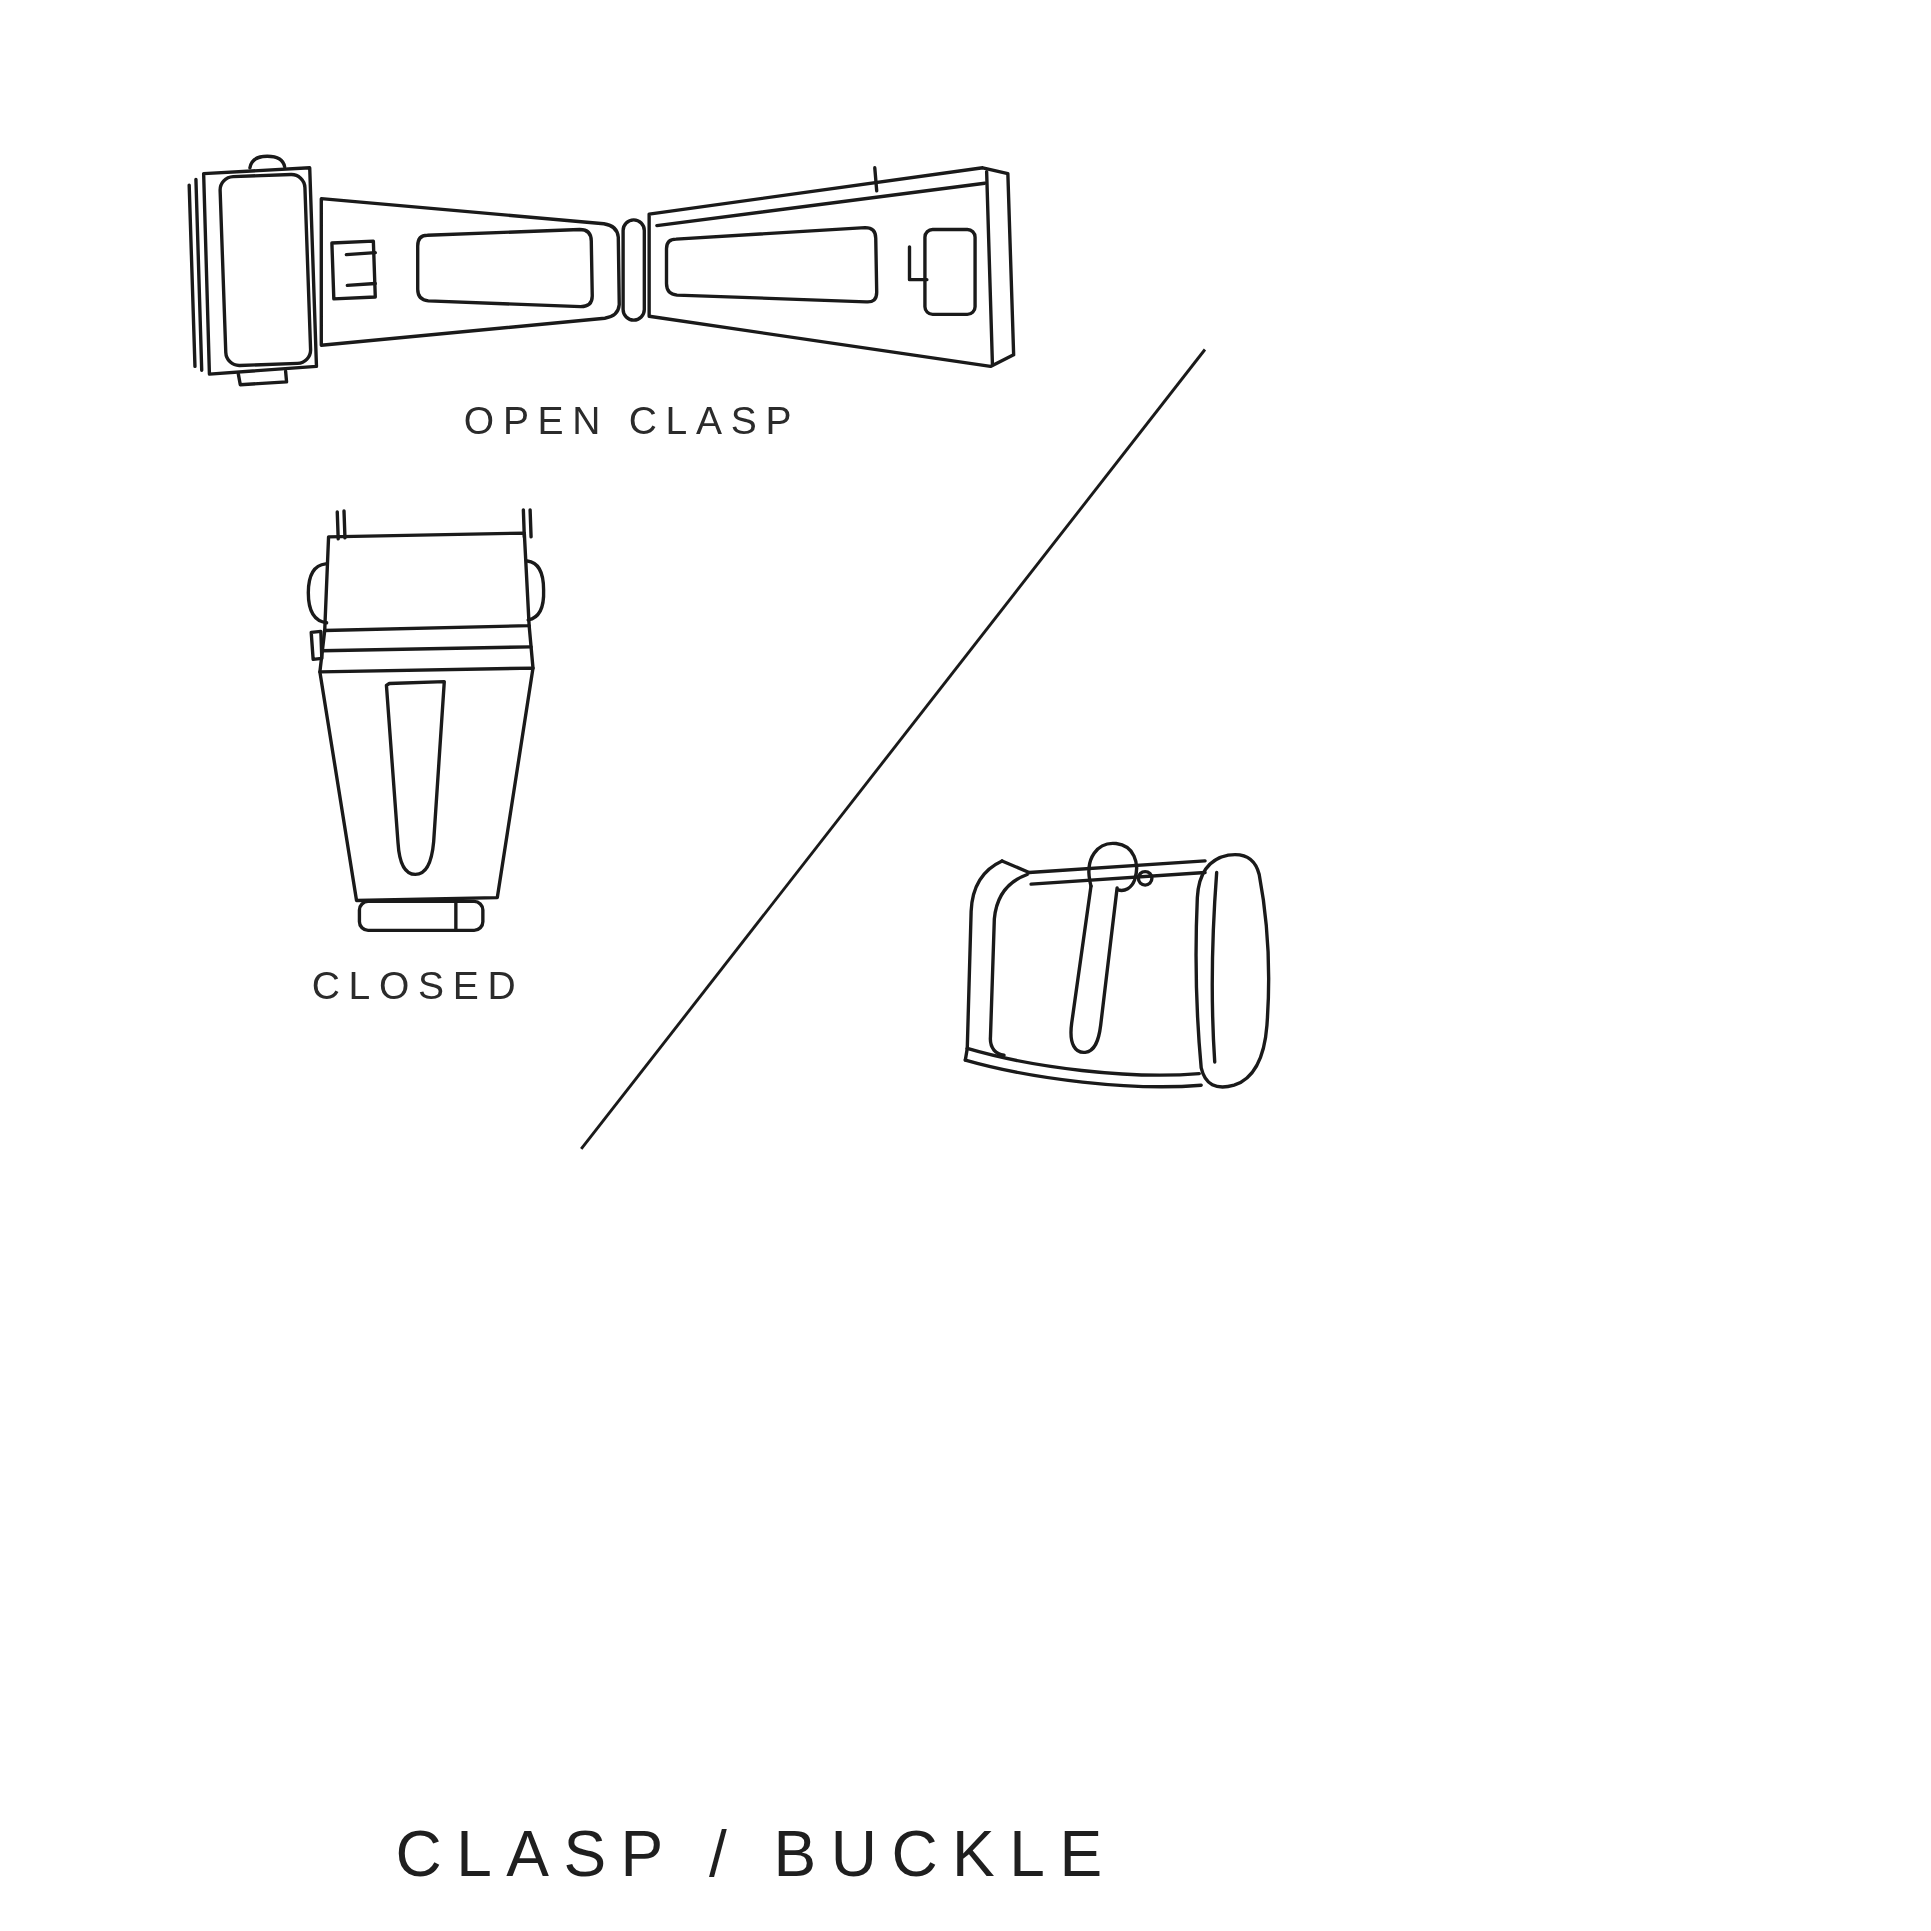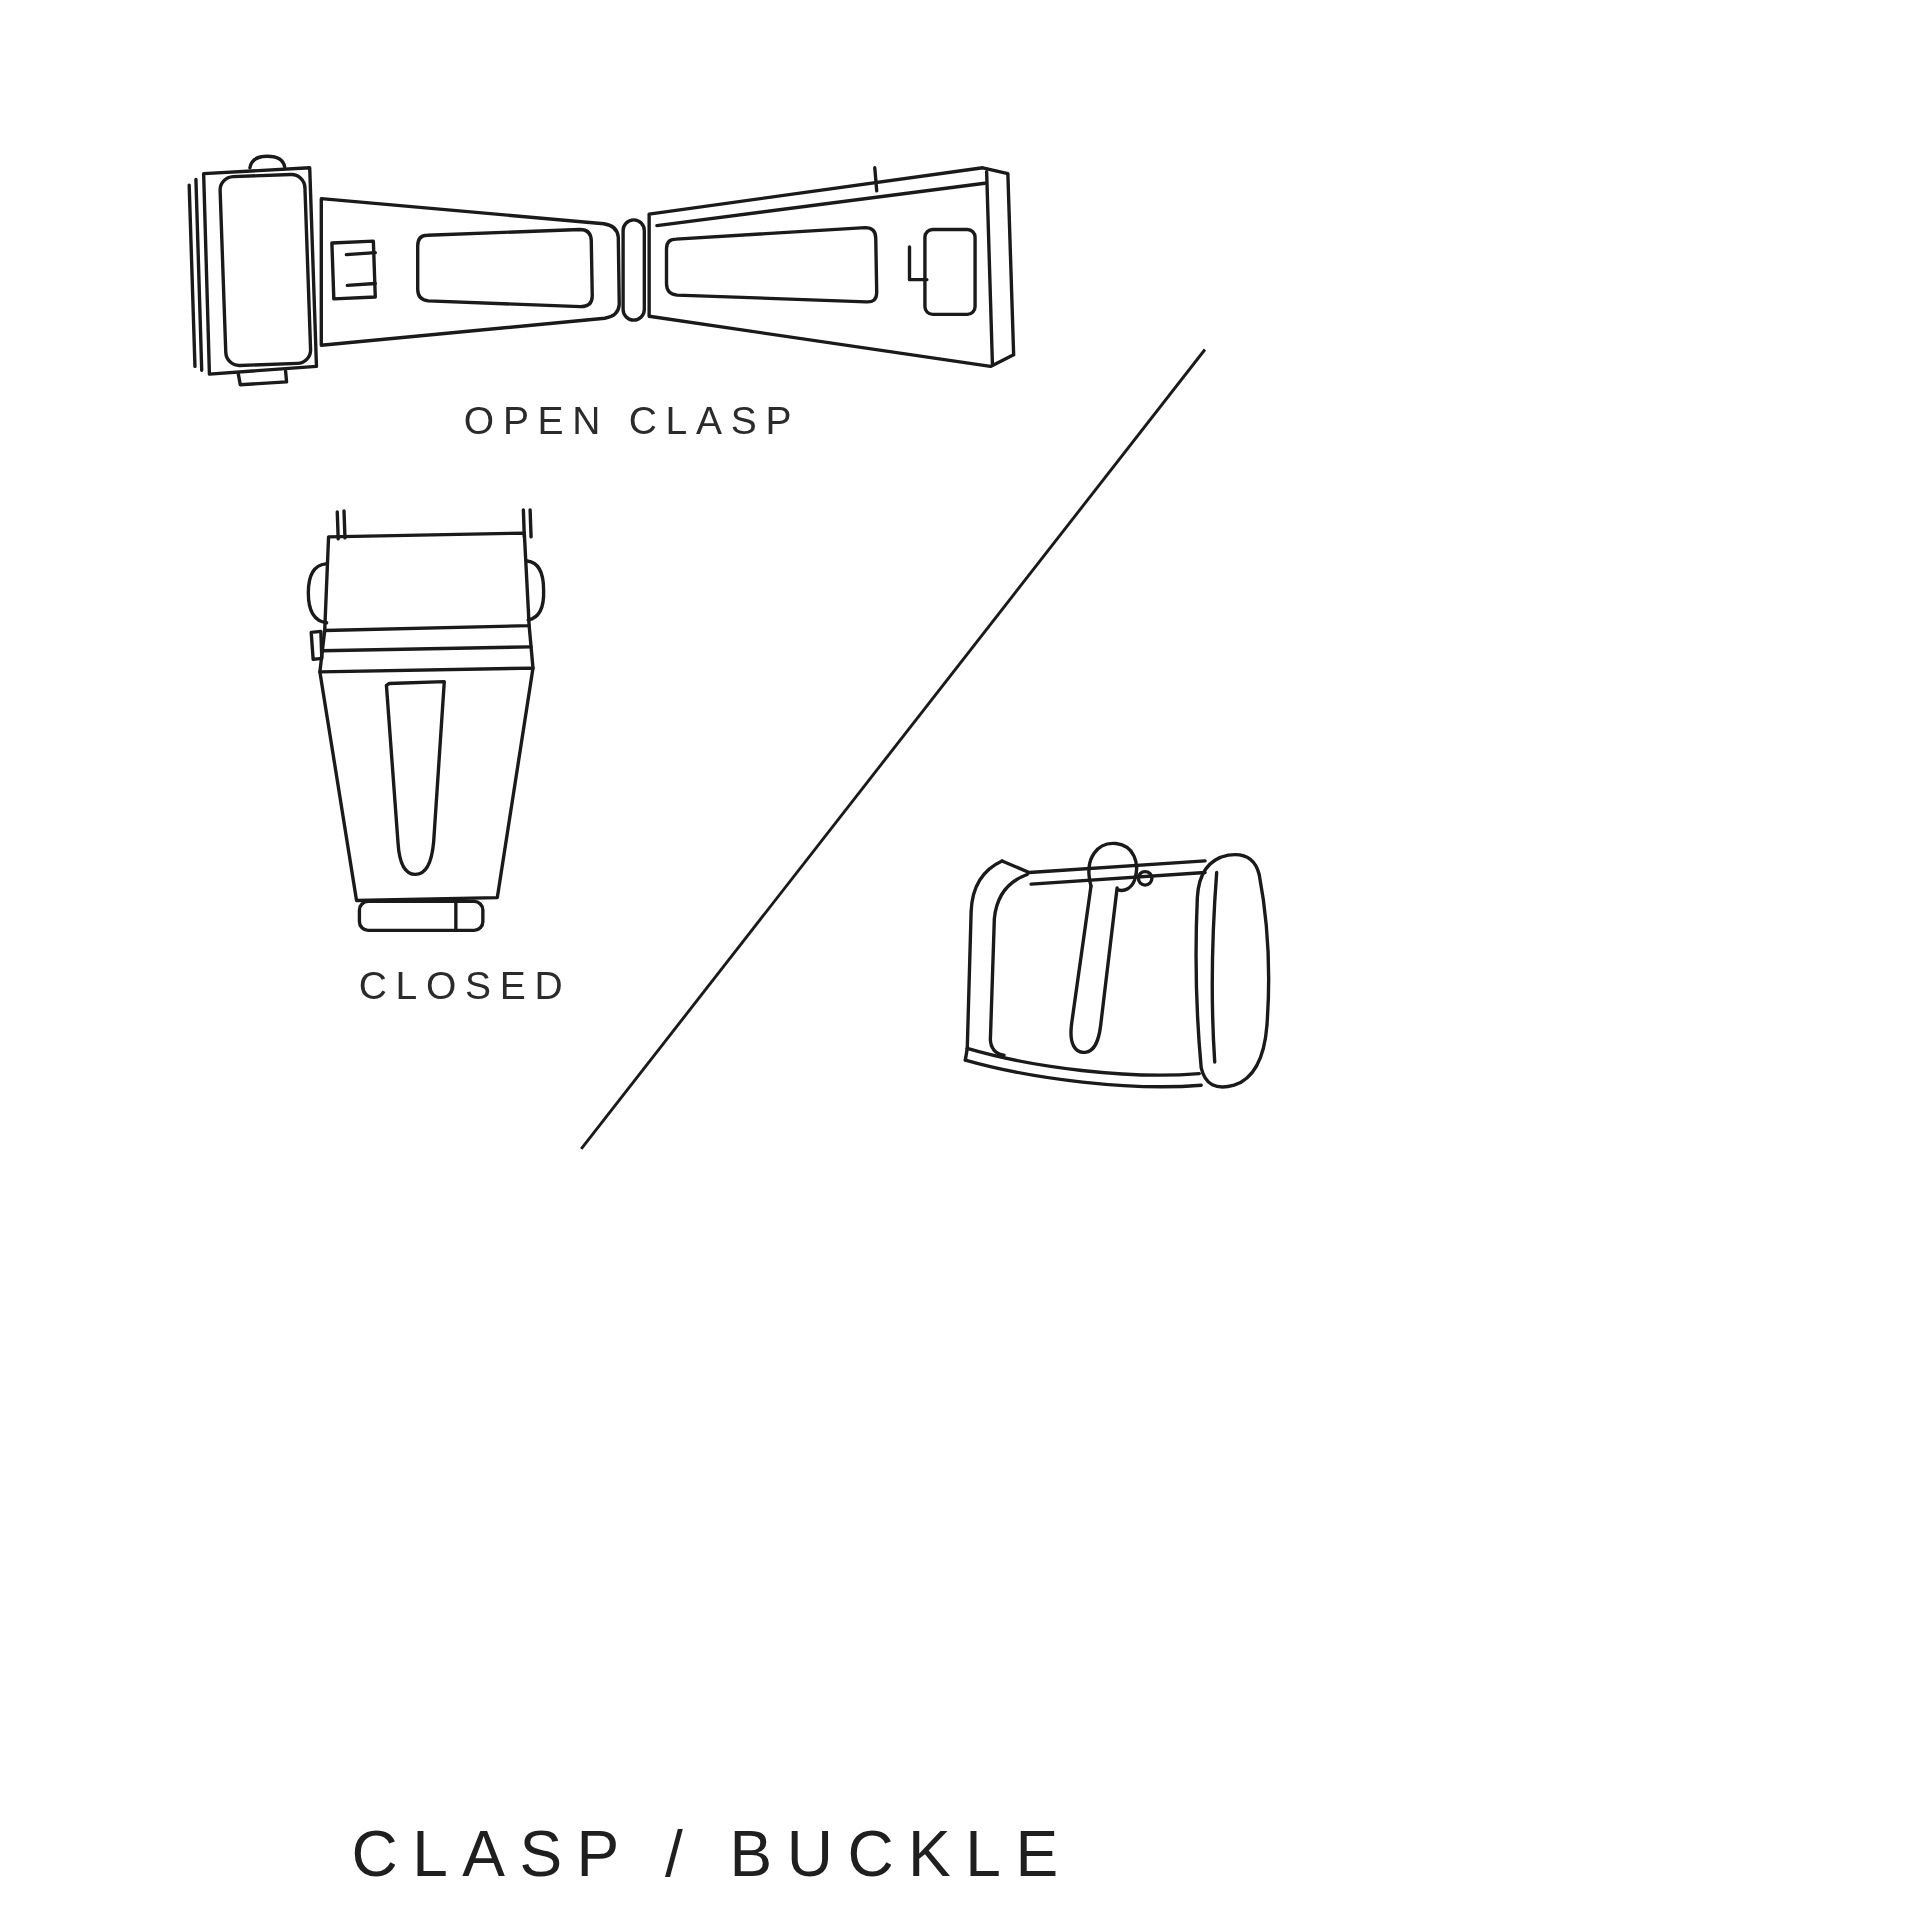--- a/index.html
+++ b/index.html
@@ -26,21 +26,21 @@
     transform: translateX(-50%);
     font-size: 39px;
     letter-spacing: 8.7px;
     font-weight: 400;
     color: #2b2b2b;
     white-space: nowrap;
     text-align: center;
   }
   .diagram-title {
     position: absolute;
-    left: 712px;
+    left: 756px;
     top: 1817px;
     transform: translateX(-50%);
     font-size: 64px;
     letter-spacing: 14.5px;
     font-weight: 400;
     color: #1f1f1f;
     white-space: nowrap;
   }
   .divider-svg {
     position: absolute;
@@ -111,21 +111,21 @@
 
         <path d="M 31 176 L 252 172 L 215 410 L 69 413 Z"></path>
         <path d="M 103 188 L 160 186 L 149 352 Q 146 386 130 386 Q 114 386 112 353 L 100 190 Z"></path>
 
         <rect x="72" y="414" width="128" height="30" rx="9"></rect>
         <path d="M 172 414 L 172 444"></path>
       </g>
     </svg>
   </div>
 
-  <div class="fig-label" style="left:418px; top:964px;margin-left:47px;">CLOSED</div>
+  <div class="fig-label" style="left:418px; top:964px;">CLOSED</div>
 
   <div class="illus" style="left:946px; top:830px;">
     <svg width="348" height="290" viewBox="0 0 360 300">
       <g fill="none" stroke="#1a1a1a" stroke-width="3.5" stroke-linejoin="round" stroke-linecap="round">
 
         <path d="M 58 32 C 36 42 27 60 26 84 L 22 226"></path>
         <path d="M 84 46 C 62 54 52 70 50 92 L 46 214 C 45 226 52 232 60 233"></path>
         <path d="M 58 32 L 86 44"></path>
 
         <path d="M 86 44 L 268 32"></path>

